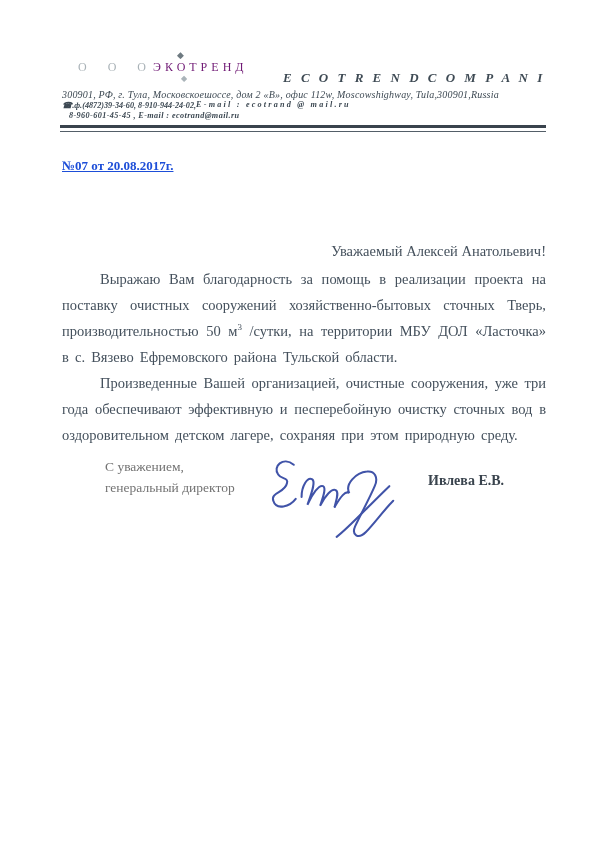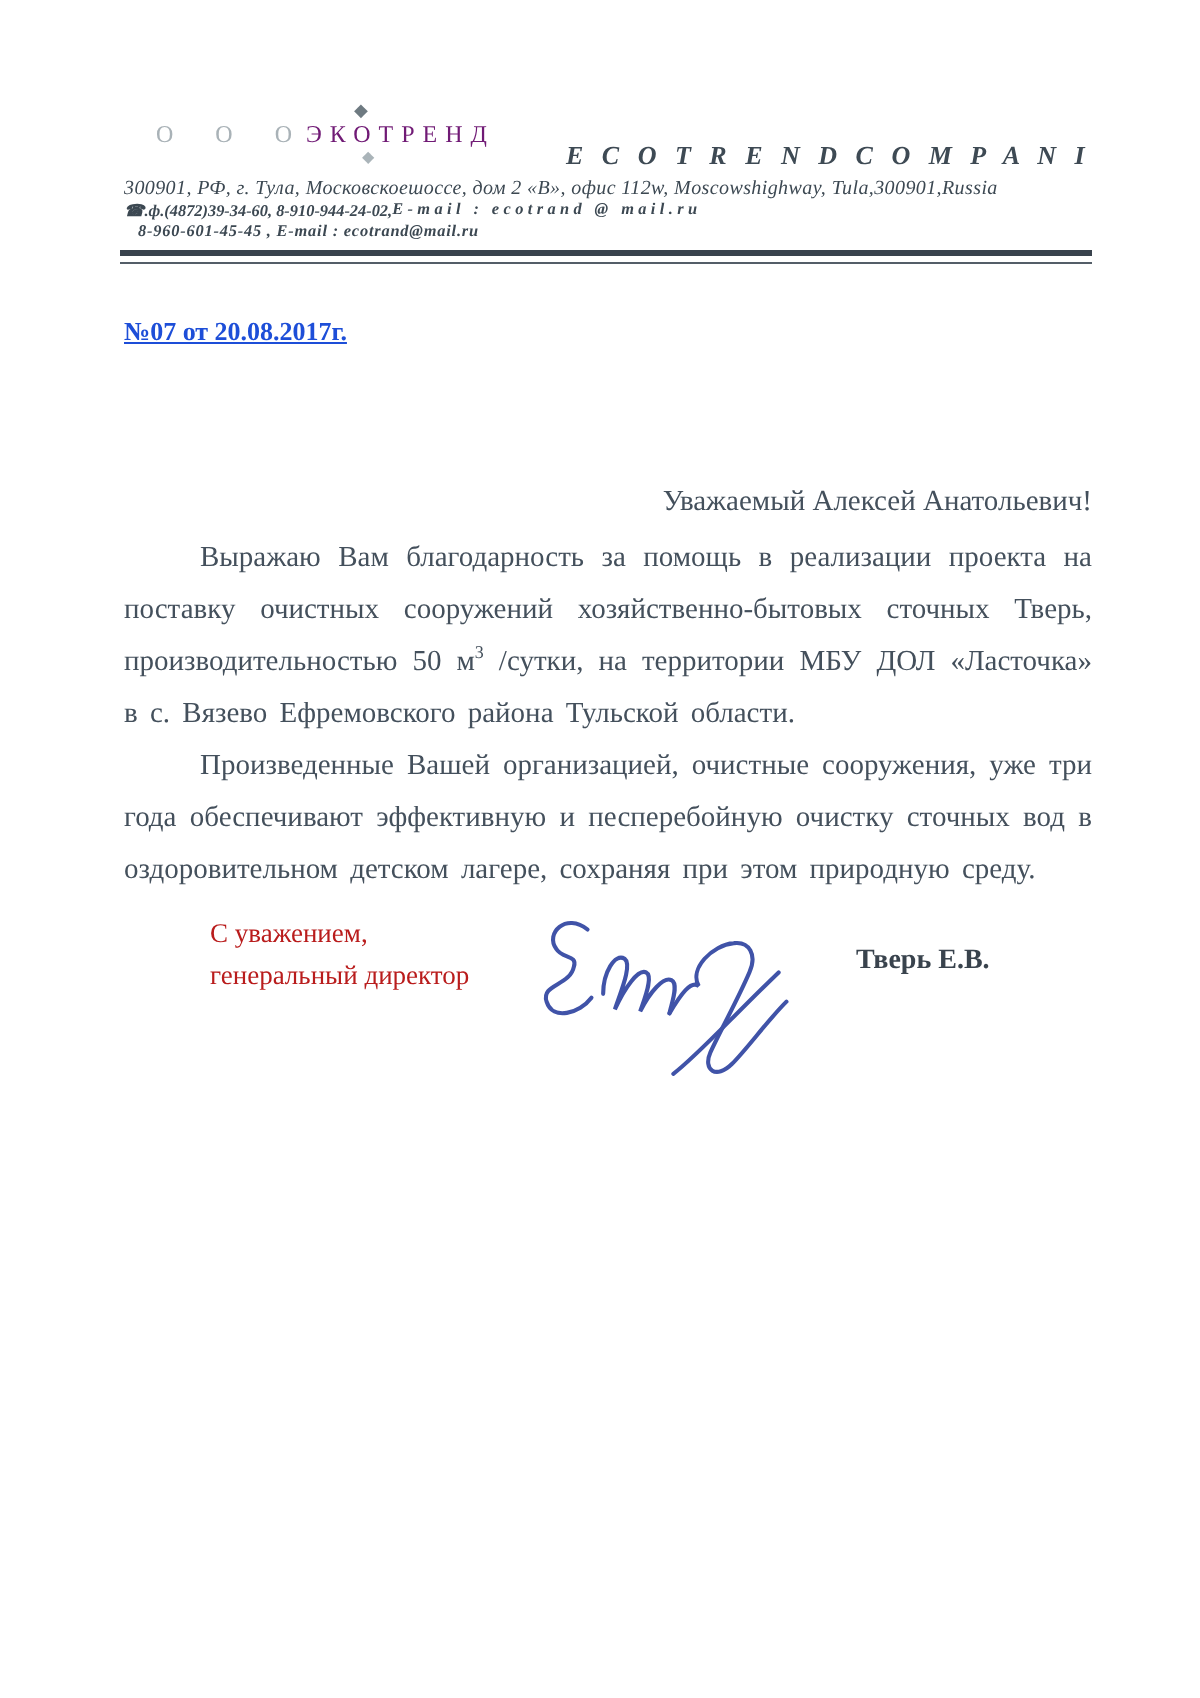--- a/index.html
+++ b/index.html
@@ -84,21 +84,21 @@
     position:absolute;left:62px;top:266px;width:484px;
     font-size:14.5px;line-height:26px;
     text-align:justify;color:#44505c;
     word-spacing:2.5px;
   }
   .letter-body p{margin:0;text-indent:38px;}
   .letter-body sup{font-size:9px;line-height:0;}
   
   .closing{
     position:absolute;left:105px;top:456px;
-    font-size:13.5px;line-height:21px;color:#b91c1c;
+    font-size:13.5px;line-height:21px;color:#737373;
   }
   .signature-svg{
     position:absolute;left:246px;top:444px;
     width:156px;height:100px;
   }
   .signer-name{
     position:absolute;left:428px;top:473px;
     font-size:14px;font-weight:bold;color:#39434d;
   }
 </style>
@@ -141,15 +141,15 @@
 
   <svg class="signature-svg" viewBox="0 0 160 100" fill="none" xmlns="http://www.w3.org/2000/svg">
     <g id="sig-ink" stroke="#4053a8" stroke-width="2.1" stroke-linecap="round" fill="none">
       <path d="M49,20 C38,11 27,22 33,30 C36,35 44,33 42,39 C40,49 25,48 28,57 C31,67 45,63 51,55"></path>
       <path d="M57,53 C57,42 63,32 68,35 C72,38 66,52 63,61 C68,50 75,40 79,42 C83,44 78,56 76,62 C81,52 88,44 92,46 C96,48 92,58 91,63"></path>
       <path d="M91,63 C97,53 102,46 106,49 C101,40 113,28 124,27 C132,26 136,33 132,42 C126,56 117,72 112,83 C108,92 115,97 123,89 C131,81 141,67 151,57"></path>
       <path d="M93,94 C105,85 124,64 147,42"></path>
     </g>
   </svg>
 
-  <div class="signer-name">Тверь Е.В.</div>
+  <div class="signer-name">Ивлева Е.В.</div>
 
 </div>
 
 </body></html>

